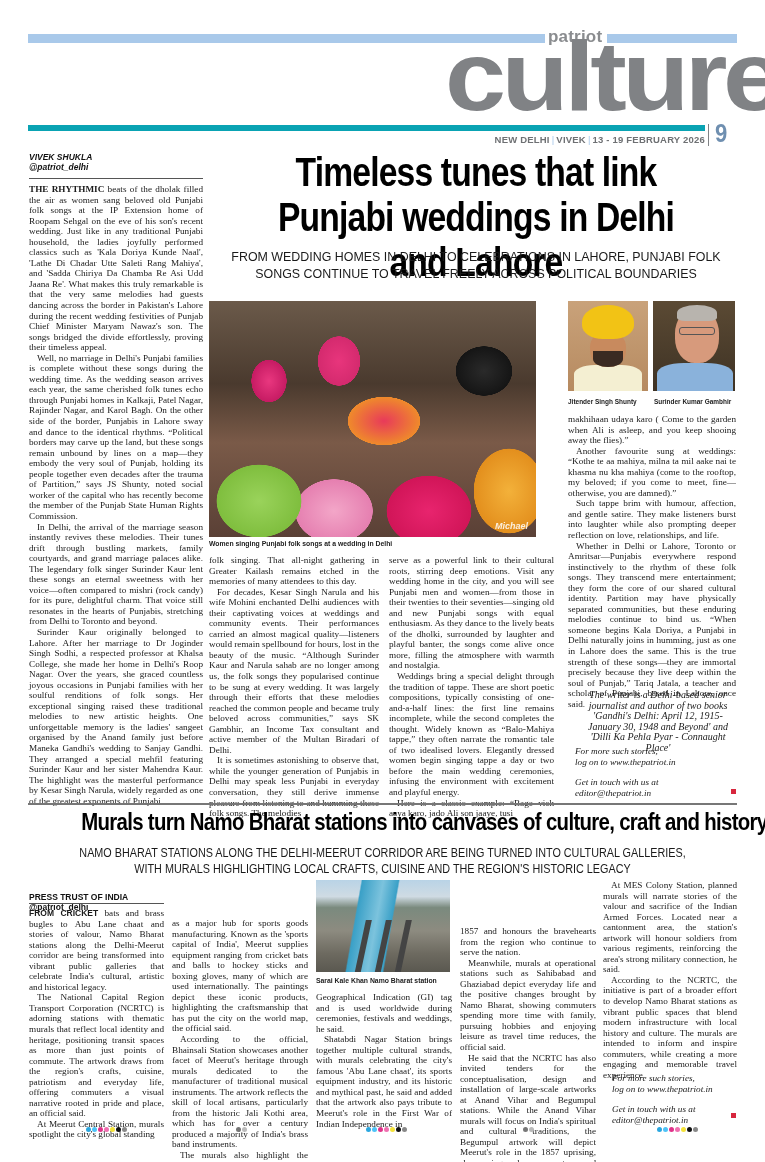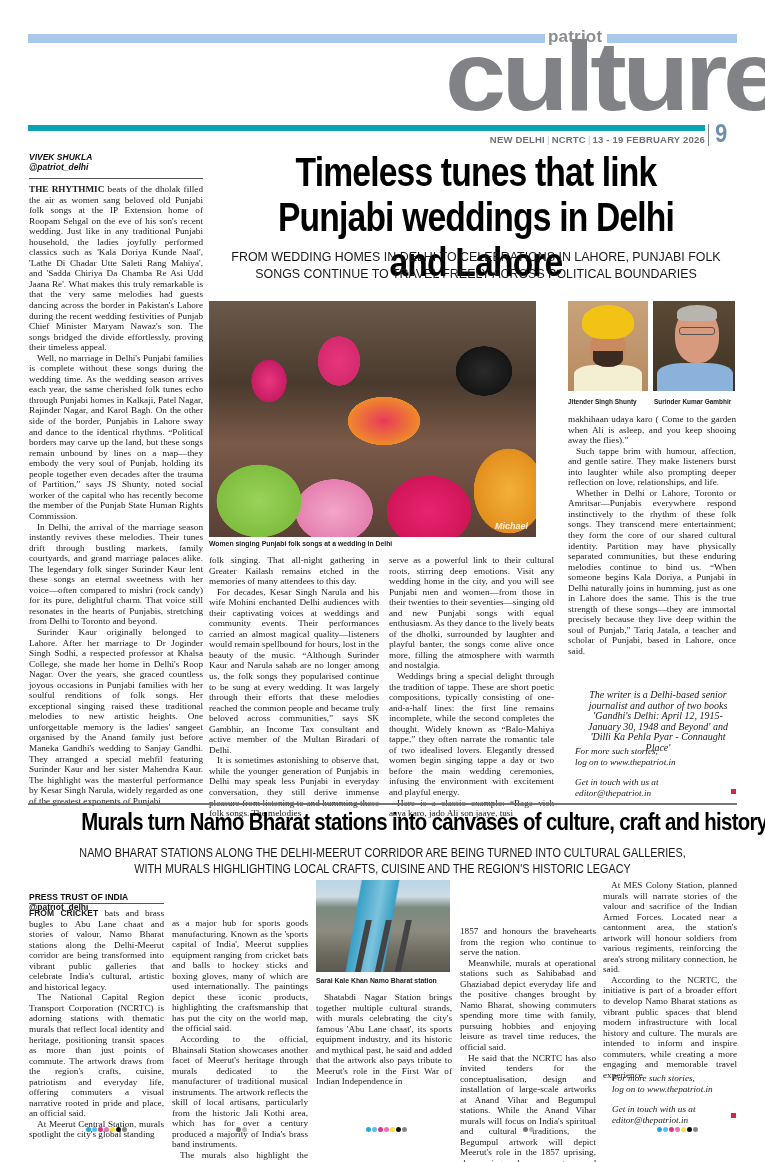--- a/index.html
+++ b/index.html
@@ -72,21 +72,21 @@
 </style>
 </head>
 <body>
 
 <div class="top-bar"></div>
 <div class="patriot-gap"></div>
 <div class="patriot"><span>patriot</span></div>
 <div class="culture">culture</div>
 <div class="teal-bar"></div>
 <div class="dateline">
-  <span>NEW DELHI</span><span class="sep">|</span><span>NCRTC</span><span class="sep">|</span><span>13 - 19 FEBRUARY 2026</span>
+  <span>NEW DELHI</span><span class="sep">|</span><span>VIVEK</span><span class="sep">|</span><span>13 - 19 FEBRUARY 2026</span>
 </div>
 <div class="pg-divider"></div>
 <div class="pg-number">9</div>
 
 <div class="byline" style="left:29px; top:152px;font-style:italic;">
   <div>VIVEK SHUKLA</div>
   <div>@patriot_delhi</div>
 </div>
 <div class="byline-rule" style="left:29px; top:178px; width:174px;"></div>
 
@@ -127,20 +127,21 @@
 </div>
 
 <div class="col" style="left:389px; top:555px; width:165px;">
   <p class="first">serve as a powerful link to their cultural roots, stirring deep emotions. Visit any wedding home in the city, and you will see Punjabi men and women—from those in their twenties to their seventies—singing old and new Punjabi songs with equal enthusiasm. As they dance to the lively beats of the dholki, surrounded by laughter and playful banter, the songs come alive once more, filling the atmosphere with warmth and nostalgia.</p>
   <p>Weddings bring a special delight through the tradition of tappe. These are short poetic compositions, typically consisting of one-and-a-half lines: the first line remains incomplete, while the second completes the thought. Widely known as “Balo-Mahiya tappe,” they often narrate the romantic tale of two idealised lovers. Elegantly dressed women begin singing tappe a day or two before the main wedding ceremonies, infusing the environment with excitement and playful energy.</p>
   <p>Here is a classic example: “Bage vich aaya karo, jado Ali son jaaye, tusi</p>
 </div>
 
 <div class="col" style="left:568px; top:414px; width:168px;">
   <p class="first">makhihaan udaya karo ( Come to the garden when Ali is asleep, and you keep shooing away the flies).”</p>
+  <p>Another favourite sung at weddings: “Kothe te aa mahiya, milna ta mil aake nai te khasma nu kha mahiya (come to the rooftop, my beloved; if you come to meet, fine—otherwise, you are damned).”</p>
   <p>Such tappe brim with humour, affection, and gentle satire. They make listeners burst into laughter while also prompting deeper reflection on love, relationships, and life.</p>
   <p>Whether in Delhi or Lahore, Toronto or Amritsar—Punjabis everywhere respond instinctively to the rhythm of these folk songs. They transcend mere entertainment; they form the core of our shared cultural identity. Partition may have physically separated communities, but these enduring melodies continue to bind us. “When someone begins Kala Doriya, a Punjabi in Delhi naturally joins in humming, just as one in Lahore does the same. This is the true strength of these songs—they are immortal precisely because they live deep within the soul of Punjab,” Tariq Jatala, a teacher and scholar of Punjabi, based in Lahore, once said.</p>
 </div>
 
 <div class="bio" style="left:580px; top:690px; width:156px;">The writer is a Delhi-based senior journalist and author of two books 'Gandhi's Delhi: April 12, 1915-January 30, 1948 and Beyond' and 'Dilli Ka Pehla Pyar - Connaught Place'</div>
 
 <div class="promo" style="left:575px; top:746px; width:160px;">
   <div>For more such stories,</div>
   <div>log on to www.thepatriot.in</div>
   <div style="height:10px;"></div>
@@ -176,20 +177,21 @@
 </div>
 
 <div class="photo-station">
   <div class="track" style="left:44px;"></div>
   <div class="track" style="left:64px;"></div>
   <div class="track" style="left:84px;"></div>
 </div>
 <div class="caption" style="left:316px; top:976px;">Sarai Kale Khan Namo Bharat station</div>
 
 <div class="col" style="left:316px; top:992px; width:136px;">
+  <p class="first">Geographical Indication (GI) tag and is used worldwide during ceremonies, festivals and weddings, he said.</p>
   <p>Shatabdi Nagar Station brings together multiple cultural strands, with murals celebrating the city's famous 'Abu Lane chaat', its sports equipment industry, and its historic and mythical past, he said and added that the artwork also pays tribute to Meerut's role in the First War of Indian Independence in</p>
 </div>
 
 <div class="col" style="left:460px; top:880px; width:136px;margin-top:46px;">
   <p class="first">1857 and honours the bravehearts from the region who continue to serve the nation.</p>
   <p>Meanwhile, murals at operational stations such as Sahibabad and Ghaziabad depict everyday life and the positive changes brought by Namo Bharat, showing commuters spending more time with family, pursuing hobbies and enjoying leisure as travel time reduces, the official said.</p>
   <p>He said that the NCRTC has also invited tenders for the conceptualisation, design and installation of large-scale artworks at Anand Vihar and Begumpul stations. While the Anand Vihar murals will focus on India's spiritual and cultural traditions, the Begumpul artwork will depict Meerut's role in the 1857 uprising, showcasing key events and revolutionary activities from the region.</p>
 </div>
 
 <div class="col" style="left:603px; top:880px; width:134px;">

